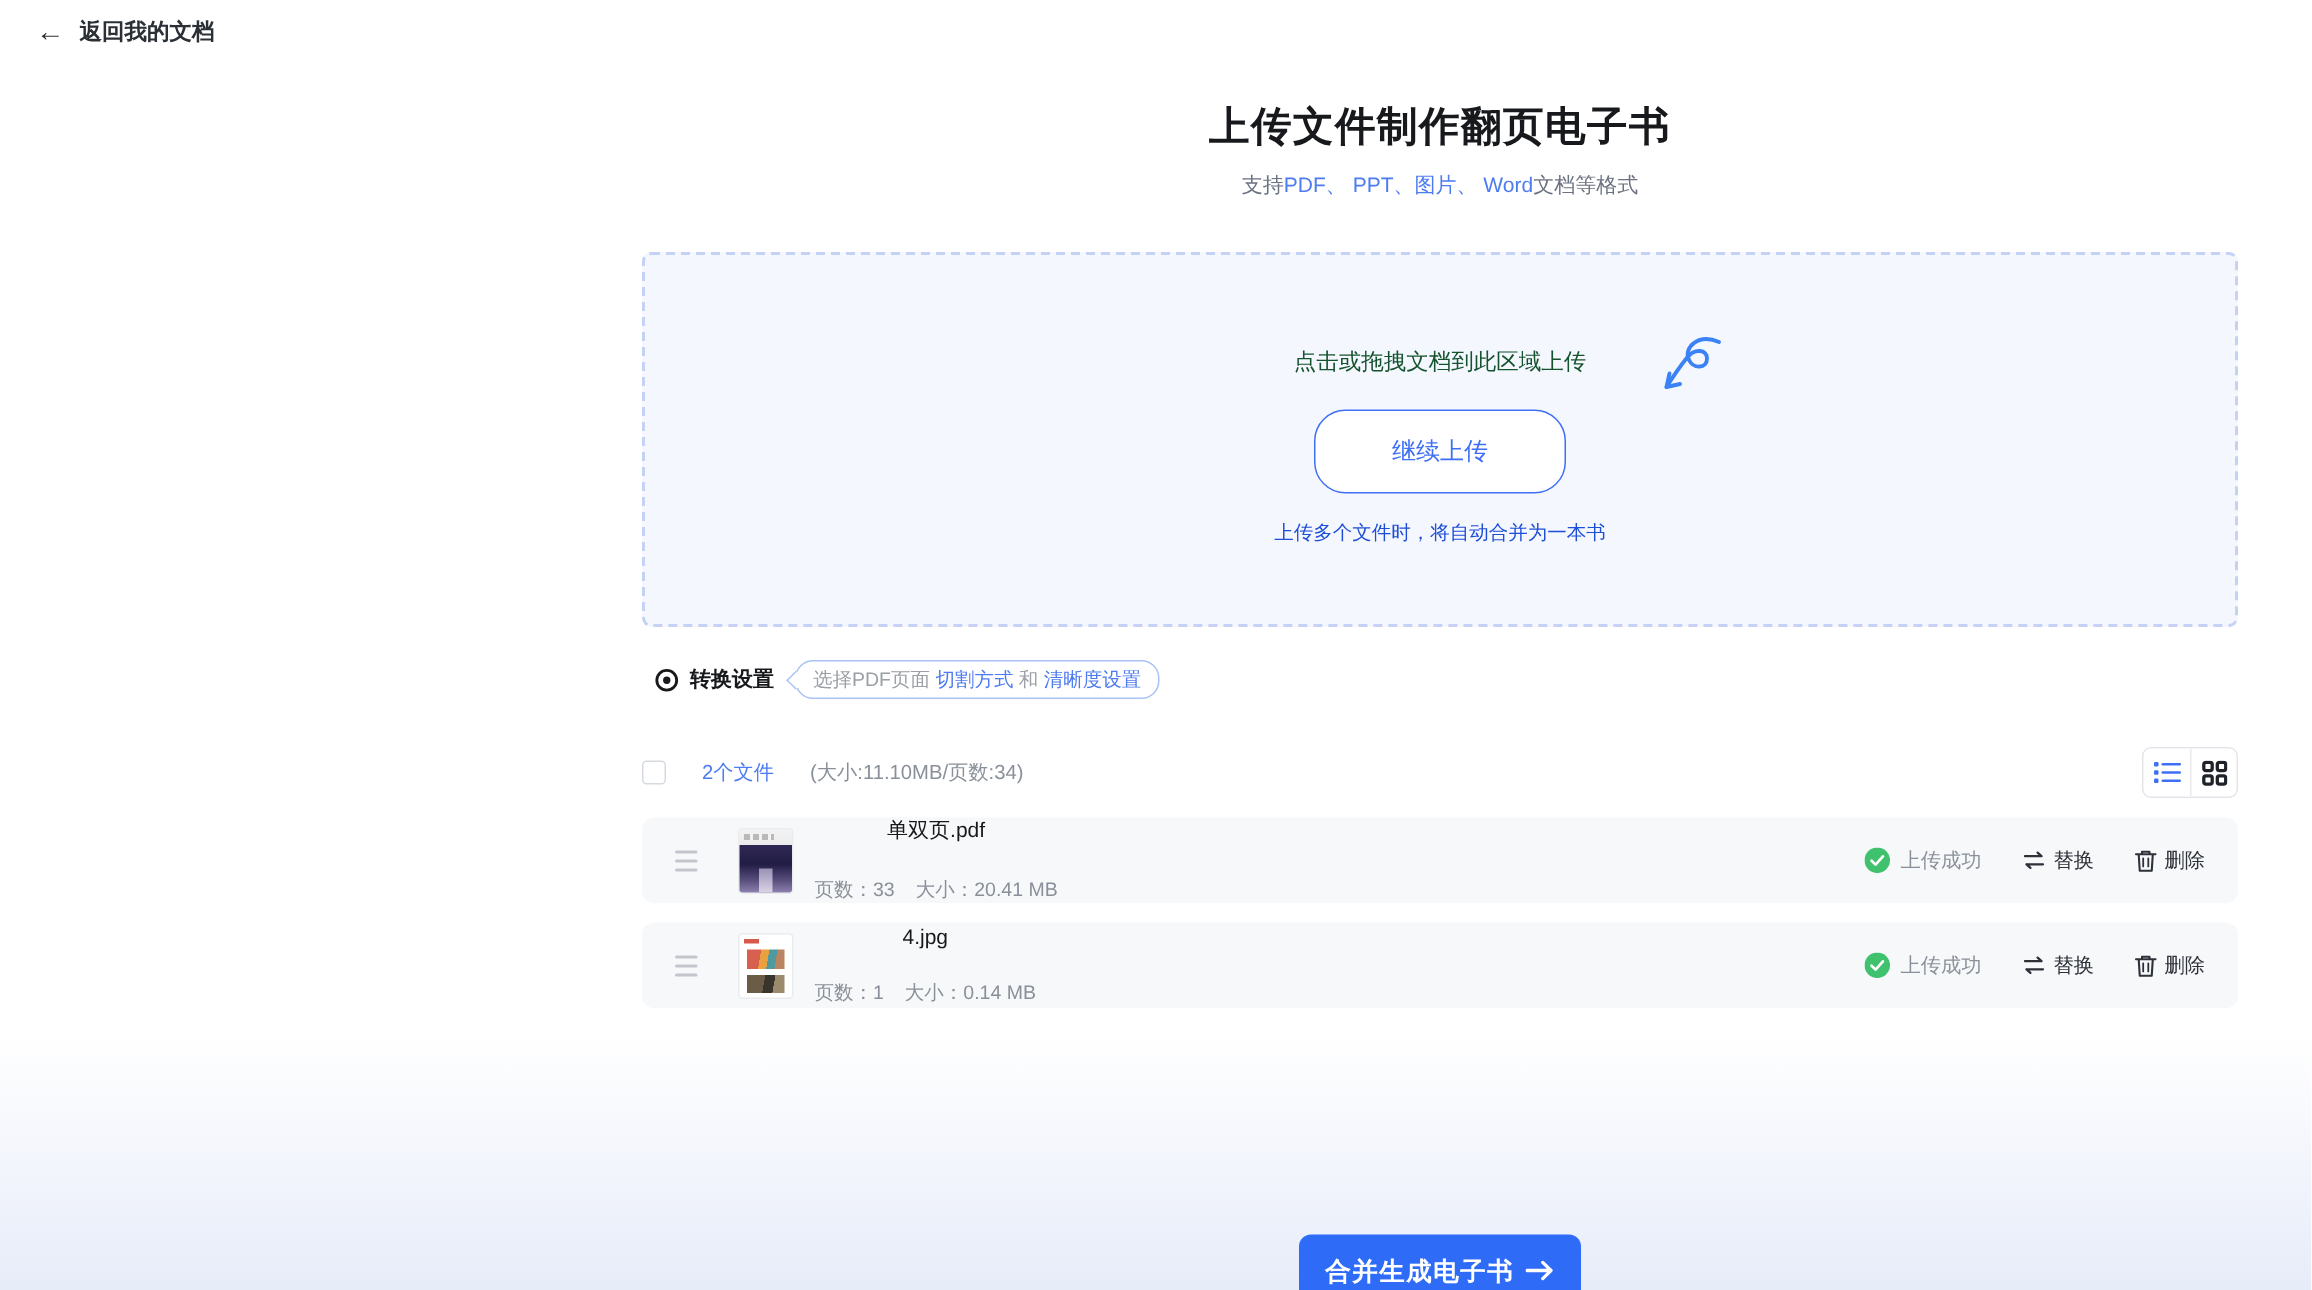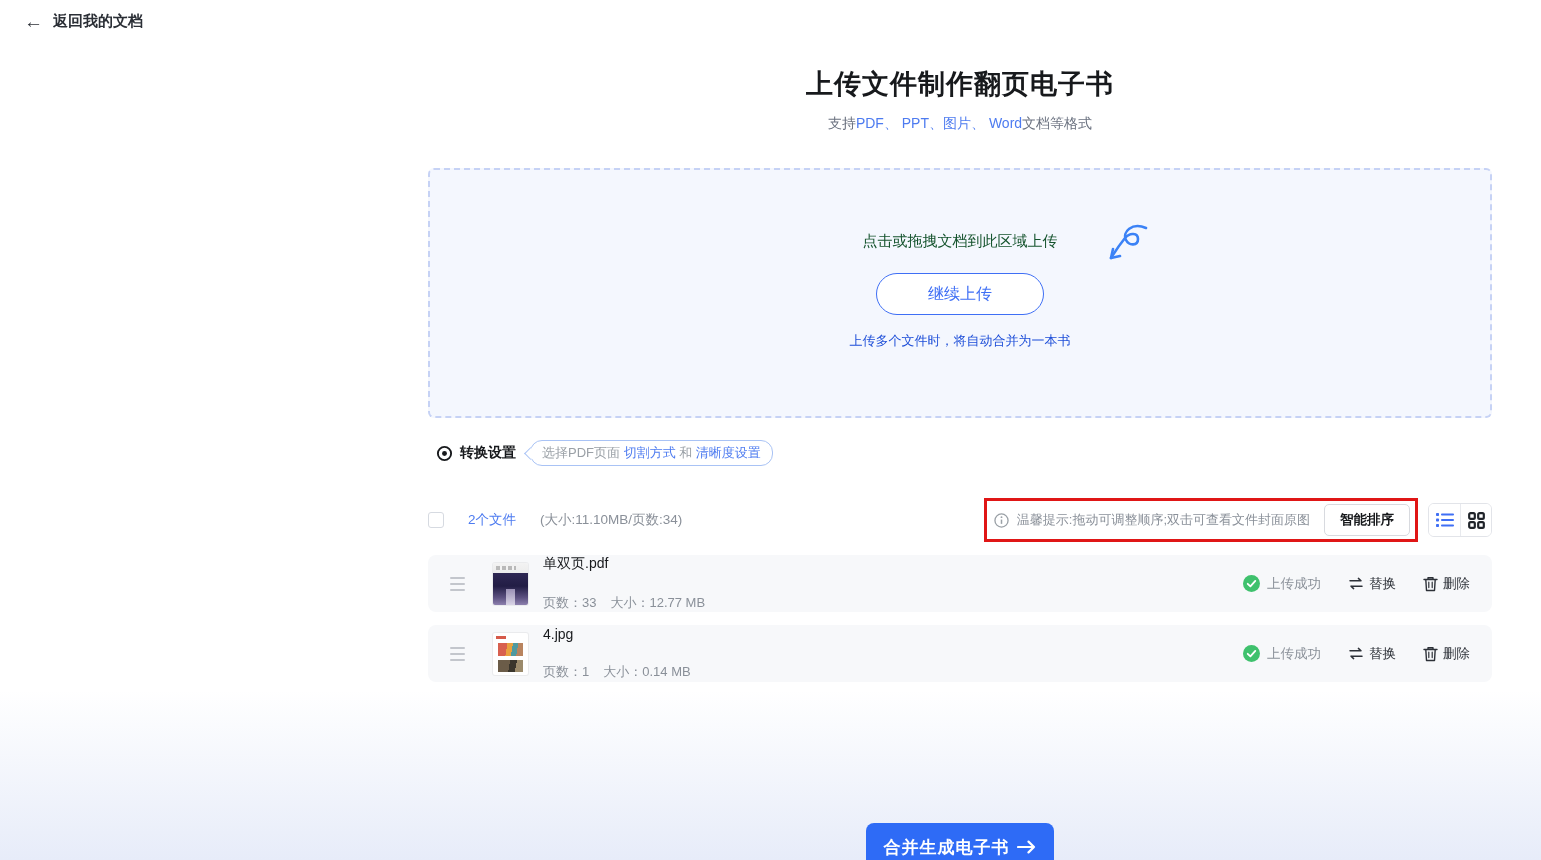--- a/index.html
+++ b/index.html
@@ -30,21 +30,21 @@
   .subtitle .fmt { color:#4d7bf0; cursor:pointer; white-space:pre; }
 
   
   .dropzone {
     position:relative; margin-top:35px; height:250px;
     background:#f4f7fe; border:2px dashed #c6d2f5; border-radius:6px;
     display:flex; flex-direction:column; align-items:center;
   }
   .dropzone .hint { margin-top:62px; font-size:15px; color:#14532d; }
   .upload-btn {
-    margin-top:22px; width:168px; height:42px;
+    margin-top:22px; width:168px; height:56px;
     background:#ffffff; border:1px solid #3f6ff5; border-radius:21px;
     color:#3f6ff5; font-size:16px; font-weight:500;
     display:flex; align-items:center; justify-content:center;
     cursor:pointer; font-family:inherit;
   }
   .dropzone .note { margin-top:17px; font-size:13px; color:#1d4ed8; }
   .swirl { position:absolute; left:674px; top:50px; width:48px; height:48px; }
 
   
   .settings-row { margin-top:22px; display:flex; align-items:center; padding-left:8px; }
@@ -102,21 +102,21 @@
   .drag-handle { display:flex; flex-direction:column; gap:4px; cursor:grab; padding:4px 2px; }
   .drag-handle span { display:block; width:15px; height:2px; background:#c3c6cc; border-radius:1px; }
   .thumb { width:35px; height:42px; margin-left:26px; border-radius:2px; overflow:hidden; position:relative; background:#fff; box-shadow:0 0 0 1px rgba(0,0,0,0.05); flex:none; }
   .thumb-pdf { background:linear-gradient(180deg,#f3f3f3 0%,#ececec 24%,#2e2753 25%,#221d45 55%,#5c5180 82%,#8d80ae 100%); }
   .thumb-pdf::after { content:""; position:absolute; left:13px; bottom:0; width:9px; height:16px; background:linear-gradient(180deg,#9a90b5,#d9d4e6); }
   .thumb-pdf::before { content:""; position:absolute; left:3px; top:3px; width:20px; height:4px; background:repeating-linear-gradient(90deg,#b9b9b9 0 4px,#f3f3f3 4px 6px); }
   .thumb-jpg { background:#ffffff; }
   .thumb-jpg .bar { position:absolute; left:3px; top:3px; width:10px; height:3px; background:#d65a4a; }
   .thumb-jpg .img1 { position:absolute; left:5px; top:10px; width:25px; height:13px; background:linear-gradient(100deg,#d8604f 0 35%,#e9a13f 35% 55%,#4f9aa0 55% 75%,#b9845f 75%); }
   .thumb-jpg .img2 { position:absolute; left:5px; top:27px; width:25px; height:12px; background:linear-gradient(100deg,#6b5c48 0 45%,#3a352c 45% 70%,#9b8a6b 70%); }
-  .file-info { margin-left:15px; display:flex; flex-direction:column; gap:21px; }
+  .file-info { margin-left:15px; display:flex; flex-direction:column; gap:21px;align-items:center; }
   .file-name { font-size:14px; font-weight:500; color:#17191c; }
   .file-meta { font-size:13px; color:#8a9099; }
   .file-meta .val { margin-right:14px; }
   .row-actions { margin-left:auto; display:flex; align-items:center; gap:27px; }
   .status { display:flex; align-items:center; gap:7px; font-size:13.5px; color:#8a9099; }
   .action { display:flex; align-items:center; gap:5px; font-size:13.5px; color:#2d3138; cursor:pointer; }
 
   
   .submit-btn {
     position:absolute; left:866px; top:823px; width:188px; height:48px;
@@ -160,29 +160,20 @@
       <div class="bubble"><span>选择PDF页面 </span><span class="blue-link">切割方式</span><span> 和 </span><span class="blue-link">清晰度设置</span></div>
     </div>
 
     <div class="list-header">
       <div class="lh-left">
         <div class="checkbox"></div>
         <span class="file-count">2个文件</span>
         <span class="file-summary">(大小:11.10MB/页数:34)</span>
       </div>
       <div class="lh-right">
-        <div class="tip-box">
-          <svg class="info-icon" viewBox="0 0 16 16">
-            <circle cx="8" cy="8" r="7" fill="none" stroke="#9aa0a6" stroke-width="1.4"></circle>
-            <line x1="8" y1="7" x2="8" y2="11.6" stroke="#9aa0a6" stroke-width="1.6"></line>
-            <circle cx="8" cy="4.4" r="1" fill="#9aa0a6"></circle>
-          </svg>
-          <span class="tip-text">温馨提示:拖动可调整顺序;双击可查看文件封面原图</span>
-          <button class="sort-btn">智能排序</button>
-        </div>
         <div class="view-toggle">
           <button class="vt-btn">
             <svg width="18" height="16" viewBox="0 0 18 16">
               <rect x="0" y="1" width="3" height="3" rx="0.8" fill="#3f6ff5"></rect>
               <rect x="5" y="1.6" width="13" height="1.8" rx="0.9" fill="#3f6ff5"></rect>
               <rect x="0" y="6.5" width="3" height="3" rx="0.8" fill="#3f6ff5"></rect>
               <rect x="5" y="7.1" width="13" height="1.8" rx="0.9" fill="#3f6ff5"></rect>
               <rect x="0" y="12" width="3" height="3" rx="0.8" fill="#3f6ff5"></rect>
               <rect x="5" y="12.6" width="13" height="1.8" rx="0.9" fill="#3f6ff5"></rect>
             </svg>
@@ -201,21 +192,21 @@
 
     <div class="file-row">
       <div class="drag-handle">
           <span></span>
           <span></span>
           <span></span>
         </div>
       <div class="thumb thumb-pdf"></div>
       <div class="file-info">
         <span class="file-name">单双页.pdf</span>
-        <span class="file-meta"><span>页数：</span><span class="val">33</span><span>大小：</span><span>12.77 MB</span></span>
+        <span class="file-meta"><span>页数：</span><span class="val">33</span><span>大小：</span><span>20.41 MB</span></span>
       </div>
       <div class="row-actions">
         <div class="status">
           <svg width="17" height="17" viewBox="0 0 17 17">
             <circle cx="8.5" cy="8.5" r="8.5" fill="#3fc16d"></circle>
             <polyline points="4.7,8.8 7.4,11.4 12.3,5.9" fill="none" stroke="#ffffff" stroke-width="1.8" stroke-linecap="round" stroke-linejoin="round"></polyline>
           </svg>
           <span>上传成功</span>
         </div>
         <div class="action">

